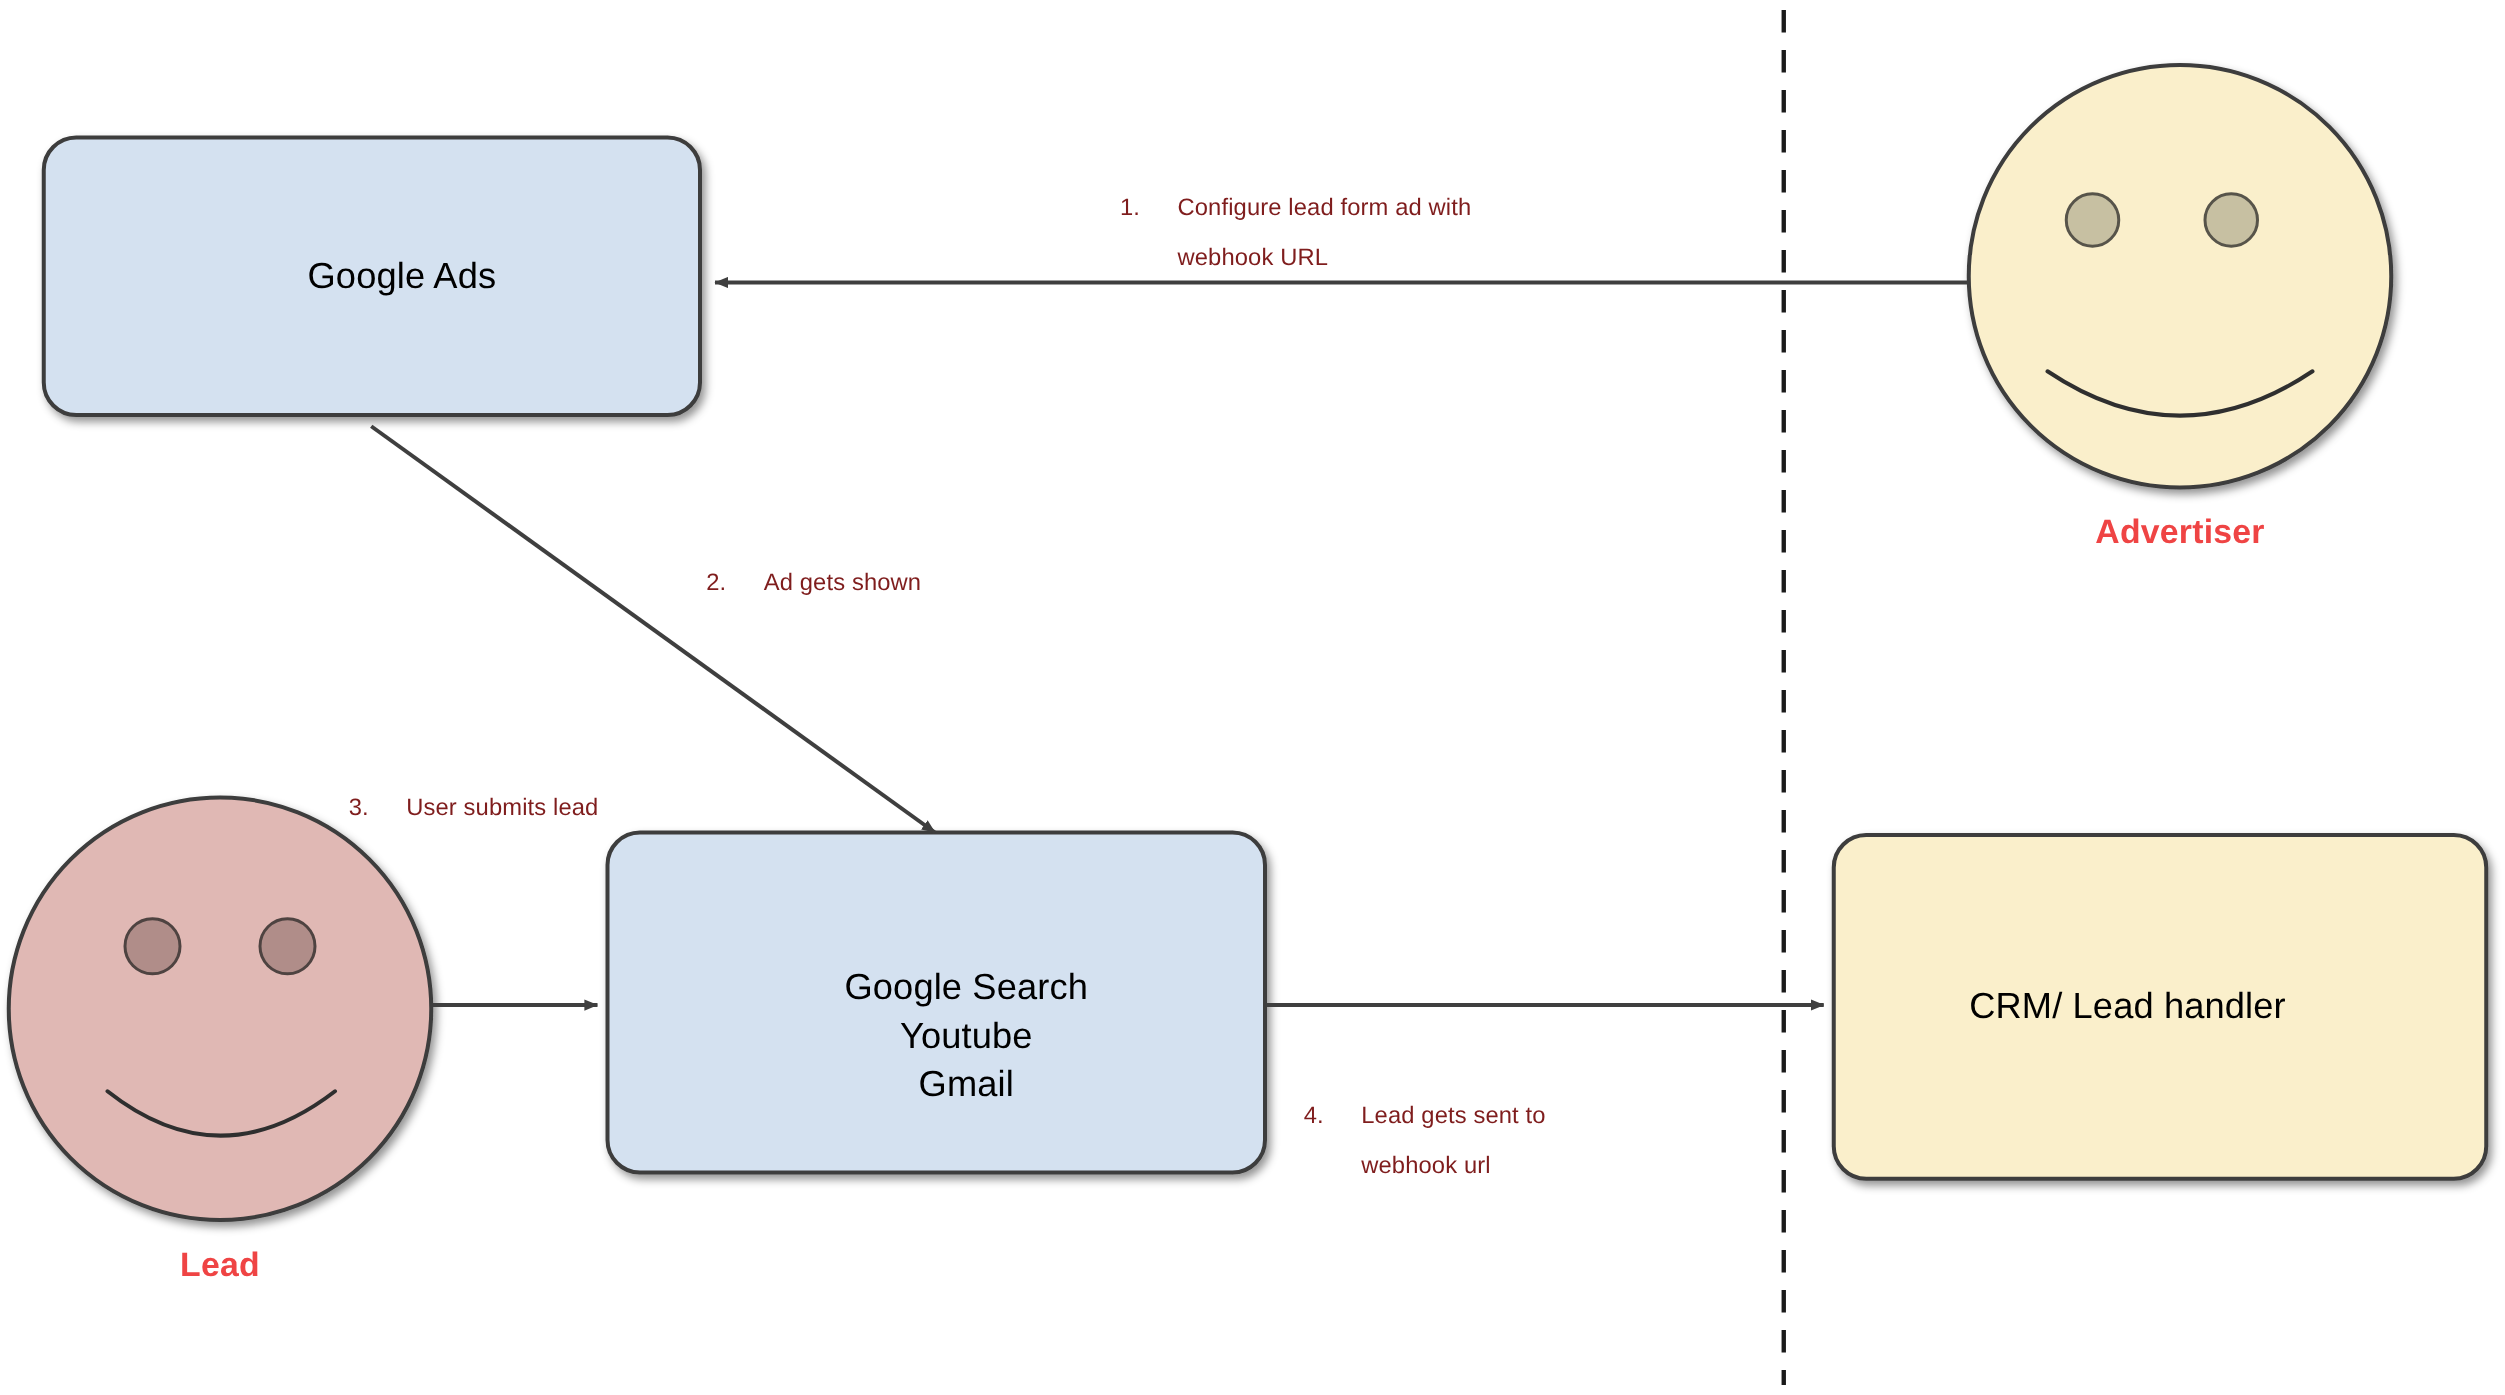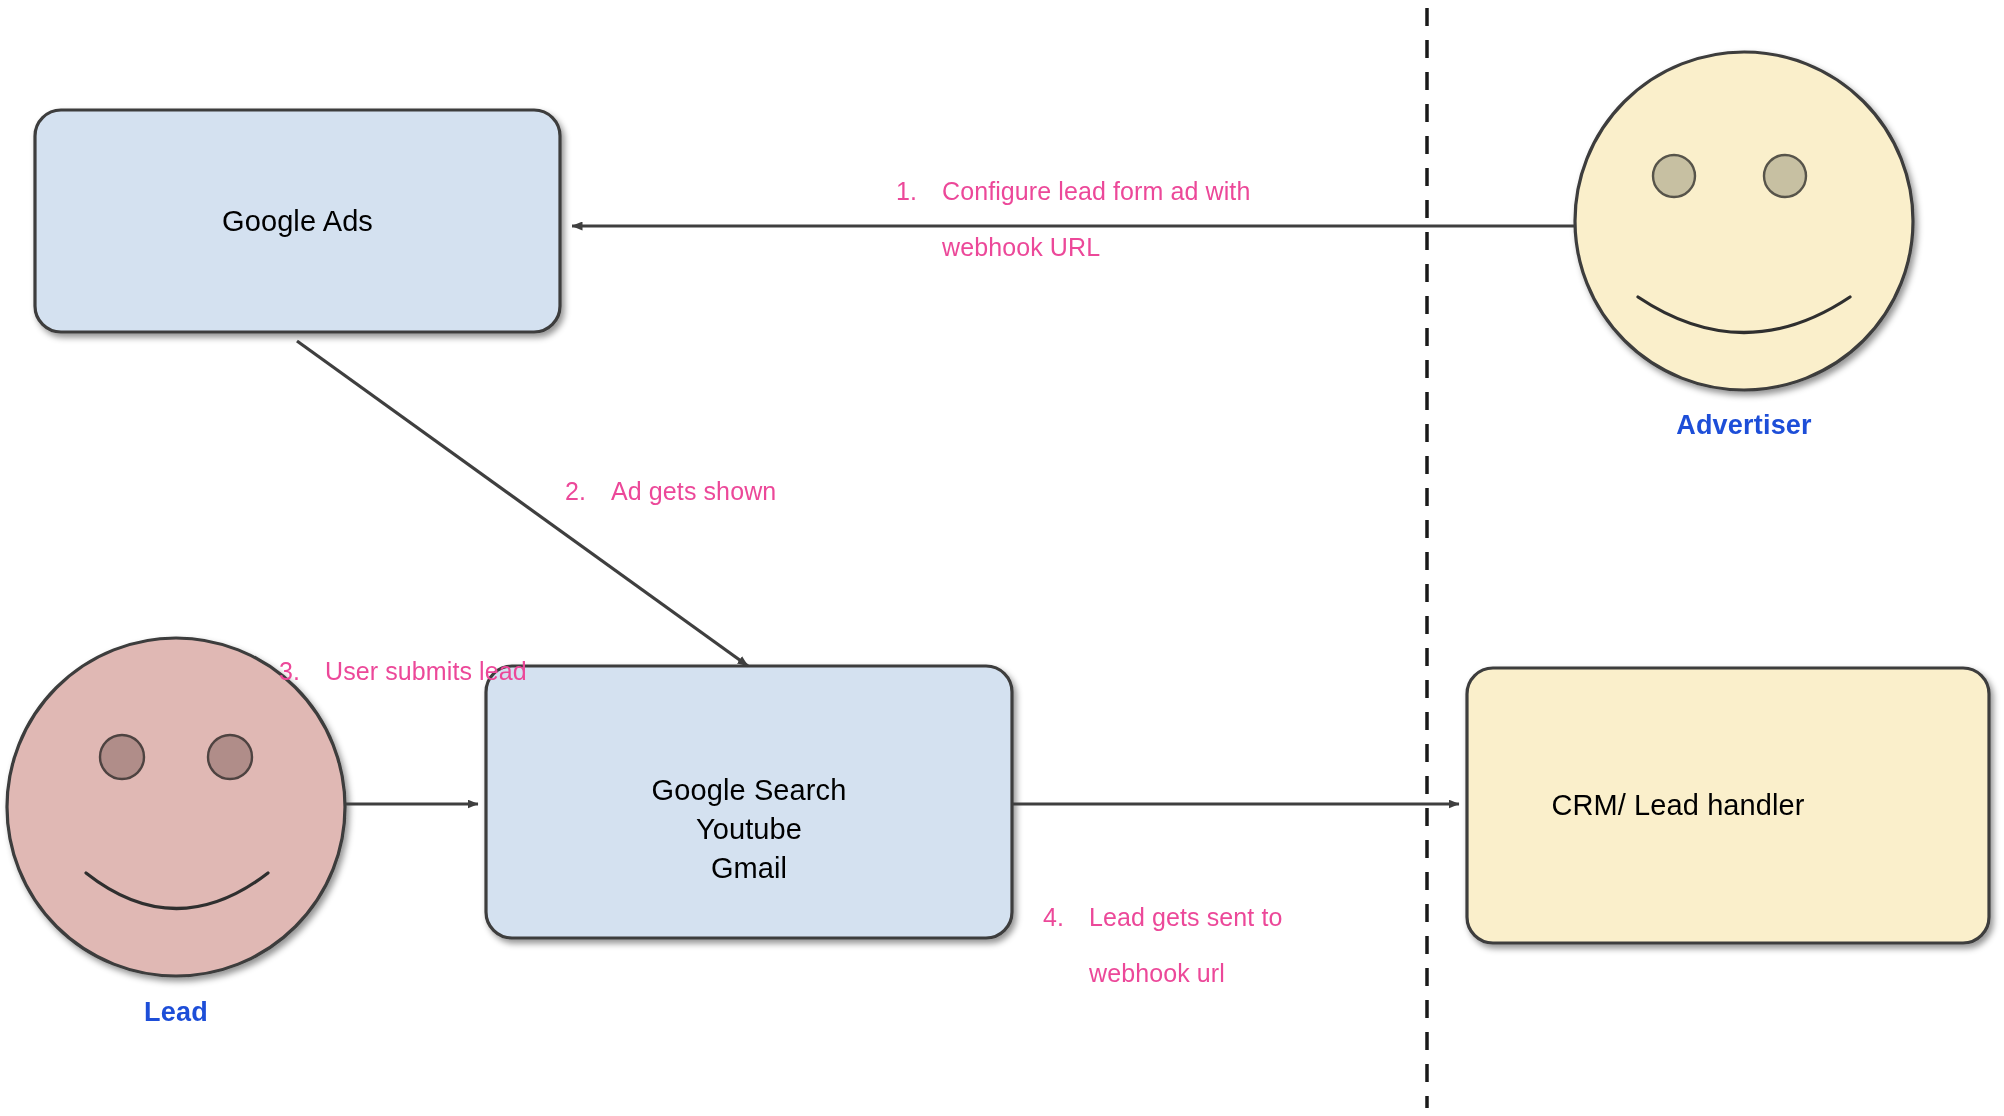--- a/index.html
+++ b/index.html
@@ -28,39 +28,40 @@
   }
   .node-label {
     position: absolute;
     text-align: center;
     white-space: pre-line;
     font-size: 29px;
     line-height: 39px;
     color: #000000;
     letter-spacing: 0.1px;
     pointer-events: none;
+    padding-left: 24px;
   }
   .box-label {
     display: flex;
     align-items: center;
     justify-content: center;
   }
   .actor-caption {
     position: absolute;
     text-align: center;
     font-size: 27px;
     font-weight: bold;
-    color: #1d4ed8;
+    color: #ef4444;
     letter-spacing: 0.2px;
   }
   .edge-label {
     position: absolute;
-    font-size: 25px;
-    line-height: 56px;
-    color: #ec4899;
+    font-size: 19px;
+    line-height: 40px;
+    color: #7f1d1d;
     white-space: pre-line;
     letter-spacing: 0.1px;
   }
   .edge-label .num {
     display: inline-block;
     width: 46px;
   }
   .edge-label .txt {
     display: inline-block;
     vertical-align: top;

